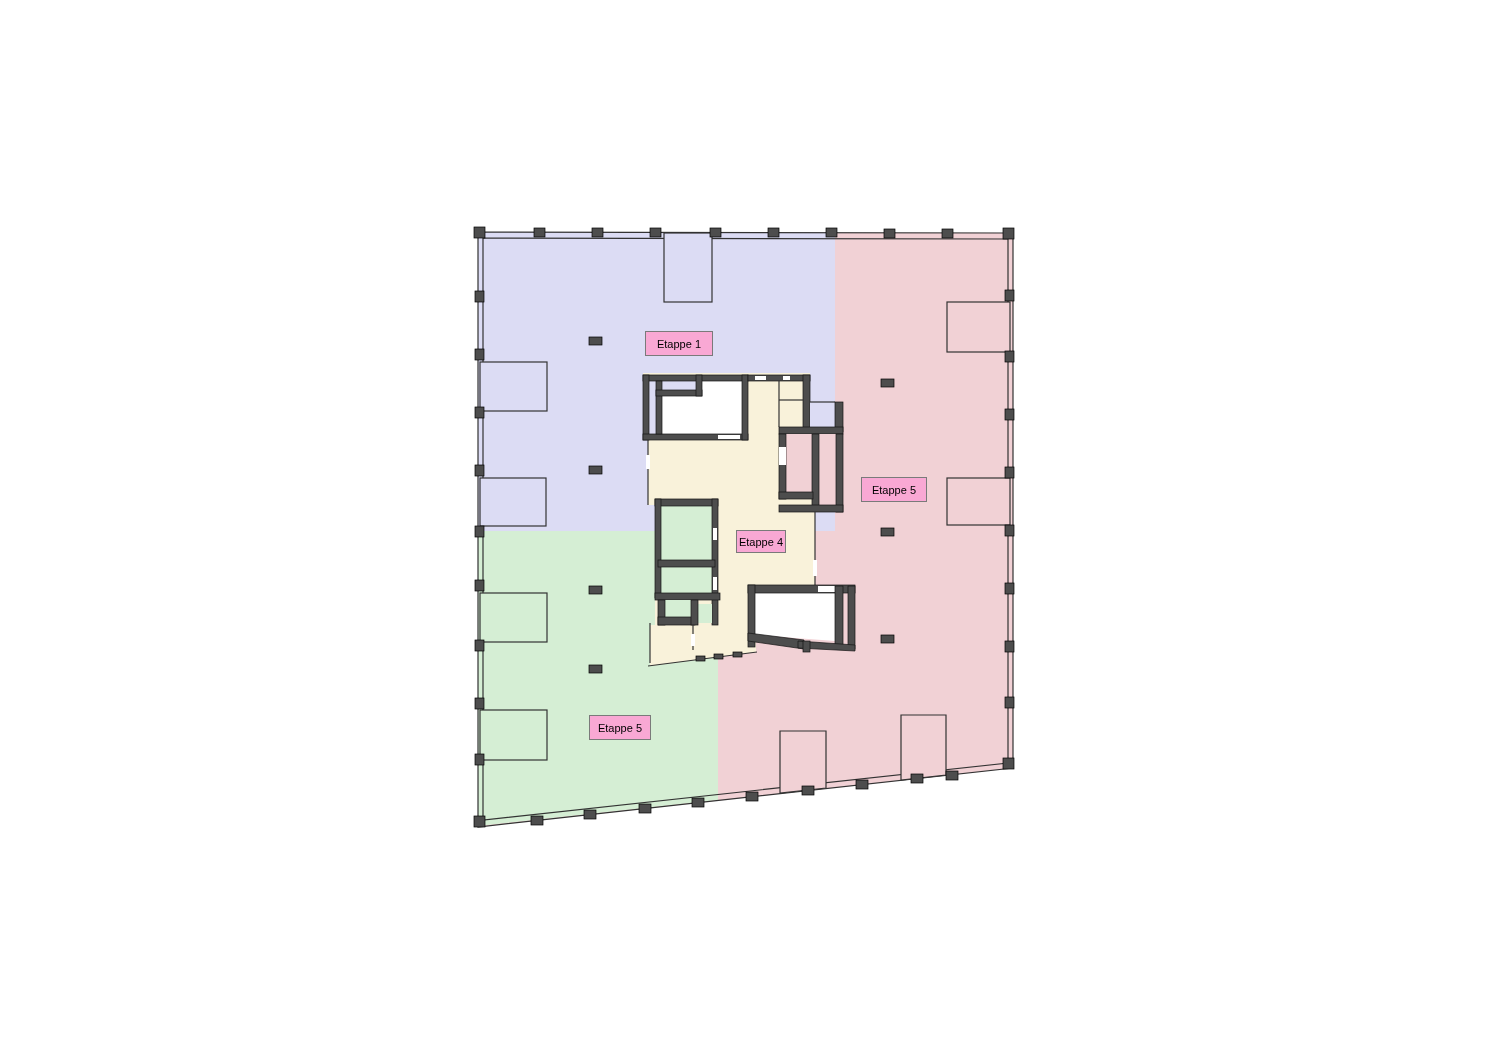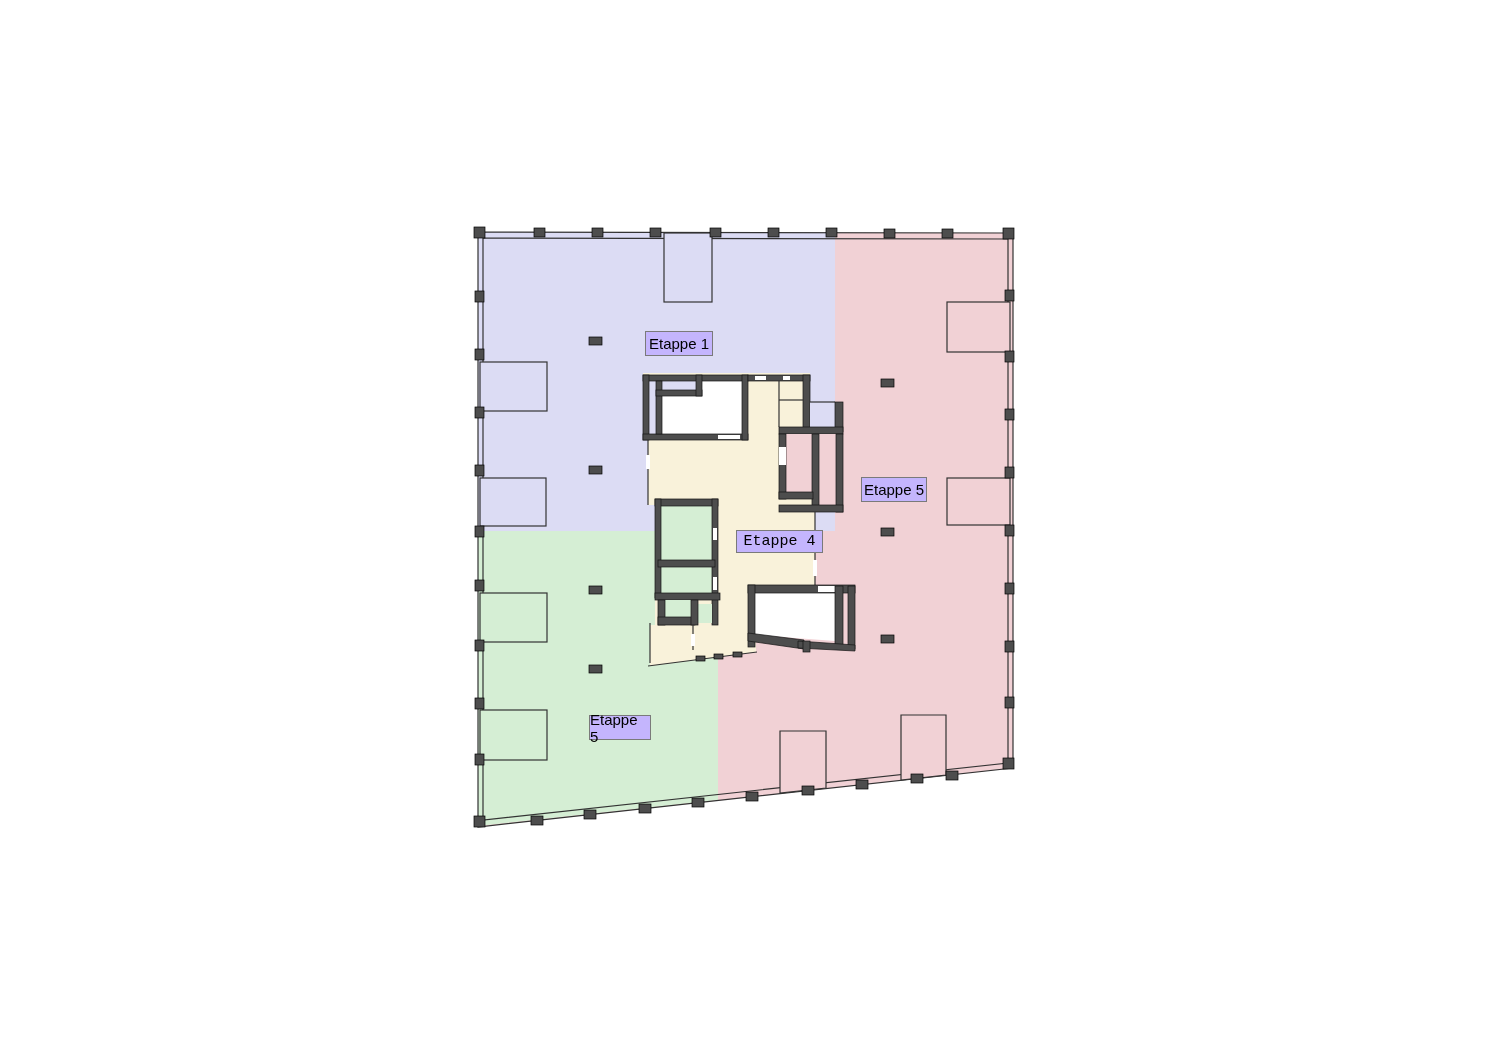--- a/index.html
+++ b/index.html
@@ -9,22 +9,22 @@
   .z1{fill:var(--c-etappe1,#dcdcf4);}
   .z2{fill:var(--c-etappe2,#d5eed4);}
   .z3{fill:var(--c-etappe3,#f1d1d5);}
   .z4{fill:var(--c-etappe4,#f9f2da);}
   .roomw{fill:var(--c-room_white,#ffffff);}
   .wall{fill:var(--c-wall,#4d4d4d);stroke:#141414;stroke-width:0.7;}
   .thin{stroke:var(--c-line,#333333);stroke-width:1.2;fill:none;}
   .thinf{stroke:var(--c-line,#333333);stroke-width:1.2;}
   .col{fill:var(--c-wall,#4d4d4d);stroke:#000;stroke-width:0.7;}
   .gap{fill:var(--c-room_white,#ffffff);}
-  .plabel{position:absolute;background:#c4b5fd;border:1px solid var(--c-label_border,#777);
-          font-size:15px;color:#000;display:flex;align-items:center;justify-content:center;
+  .plabel{position:absolute;background:#f9a8d4;border:1px solid var(--c-label_border,#777);
+          font-size:11px;color:#000;display:flex;align-items:center;justify-content:center;
           box-sizing:border-box;}
 </style>
 </head>
 <body>
 
 <div id="stage">
 <svg width="1500" height="1060" viewBox="0 0 1500 1060">
 
   <g>
     <polygon class="z3" points="478,232 1013,233 1013,768 478,827"></polygon>
@@ -182,14 +182,14 @@
     <rect class="col" x="802" y="786" width="12" height="9"></rect>
     <rect class="col" x="856" y="780" width="12" height="9"></rect>
     <rect class="col" x="911" y="774" width="12" height="9"></rect>
     <rect class="col" x="946" y="771" width="12" height="9"></rect>
   </g>
 </svg>
 
   <div class="plabel" style="left:645px;top:331px;width:68px;height:25px;">Etappe 1</div>
   <div class="plabel" style="left:589px;top:715px;width:62px;height:25px;">Etappe 5</div>
   <div class="plabel" style="left:861px;top:477px;width:66px;height:25px;">Etappe 5</div>
-  <div class="plabel" style="left:736px;top:530px;width:87px;height:23px;font-family:Liberation Mono, monospace;">Etappe 4</div>
+  <div class="plabel" style="left:736px;top:530px;width:50px;height:23px;">Etappe 4</div>
 </div>
 
 </body></html>

